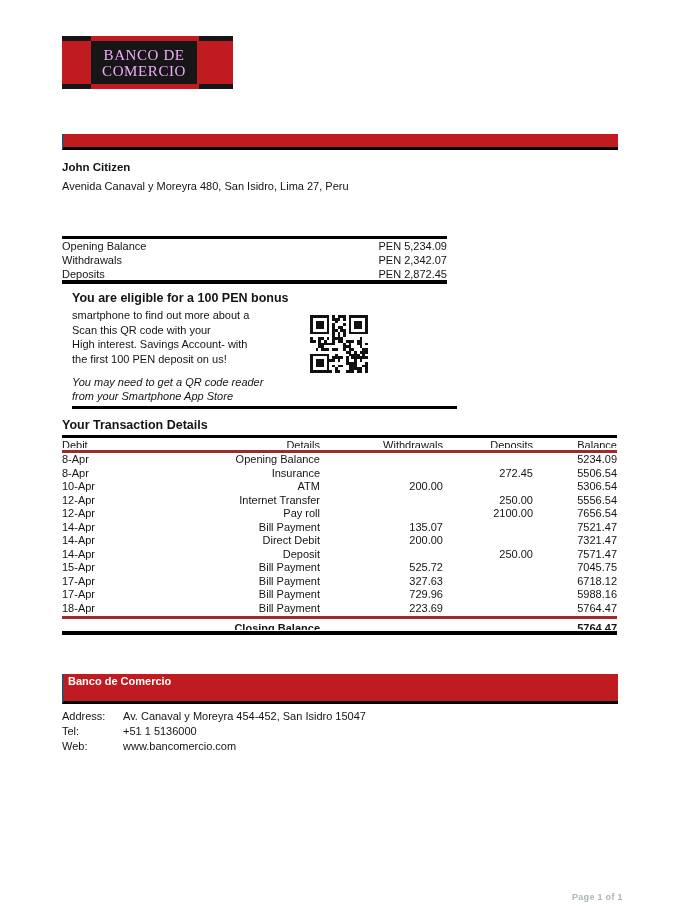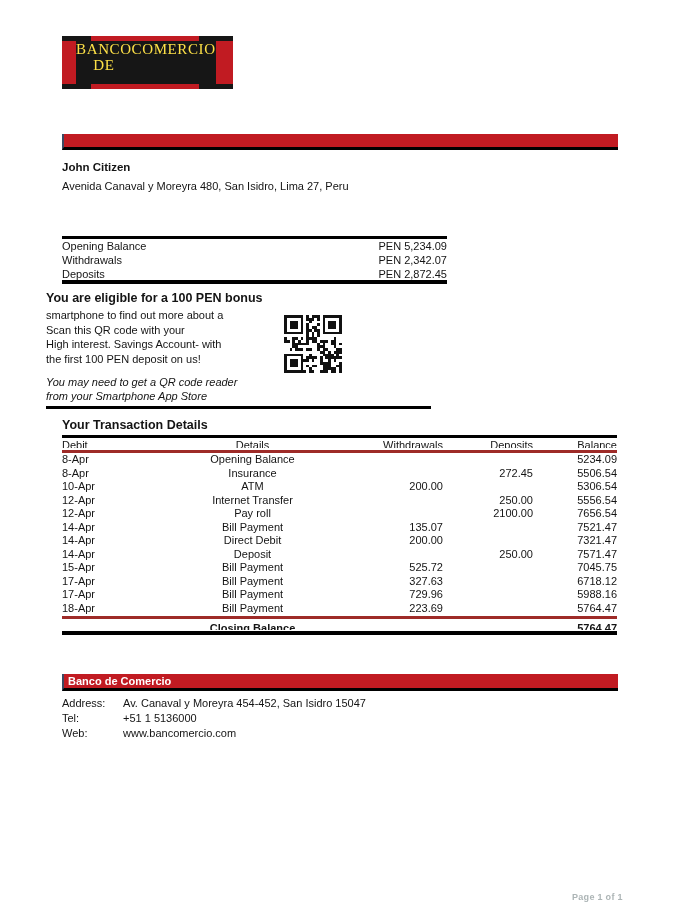--- a/index.html
+++ b/index.html
@@ -14,68 +14,68 @@
   .page{position:relative;width:687px;height:911px;background:#fff;overflow:hidden;
         font-family:"Liberation Sans",sans-serif;color:var(--ink);}
 
   
   .logo{position:absolute;left:62px;top:36px;width:171px;height:53px;}
   .logo .strip{position:relative;height:5px;background:#161616;}
   .logo .strip .strip-red{position:absolute;left:17%;right:20%;top:0;bottom:0;background:var(--red);}
   .logo .main{height:43px;display:flex;}
   .logo .side-l{width:17%;background:var(--red);}
   .logo .side-r{width:21%;background:var(--red);}
-  .logo .center{flex:1;background:#161616;color:#fde047;text-align:center;
+  .logo .center{flex:1;background:#161616;color:#f0abfc;text-align:center;
     font-family:"Liberation Serif",serif;font-size:15px;line-height:16px;
-    letter-spacing:.6px;display:flex;justify-content:center;}
+    letter-spacing:.6px;display:flex;flex-direction:column;justify-content:center;}
 
   
   .redbar{position:absolute;left:62px;top:134px;width:556px;height:16px;
     background:var(--red);border-bottom:3px solid #000;border-left:2px solid var(--navy);}
 
   
   .recipient{position:absolute;left:62px;top:161px;}
   .recipient .name{font-weight:bold;font-size:11.5px;}
   .recipient .addr{font-size:11px;margin-top:7px;}
 
   
   .summary{position:absolute;left:62px;top:236px;width:385px;
     border-top:3px solid #000;border-bottom:3px solid #000;font-size:11px;}
   .sum-row{display:flex;justify-content:space-between;height:14px;line-height:14px;}
   .sum-row.sep{border-bottom:1.5px solid #000;}
   .sum-row span{white-space:pre;}
 
   
-  .bonus{position:absolute;left:46px;top:291px;width:385px;
+  .bonus{position:absolute;left:72px;top:291px;width:385px;
     border-bottom:3px solid #000;padding-bottom:3px;}
   .bonus .title{font-size:12.5px;font-weight:bold;line-height:14px;}
   .bonus .body{margin-top:3px;font-size:11px;line-height:14.5px;}
   .bonus .qr-box{position:absolute;left:238px;top:24px;width:58px;height:58px;}
   .bonus .qr-box svg{width:58px;height:58px;shape-rendering:crispEdges;}
   .bonus .note{margin-top:9px;font-style:italic;font-size:11px;line-height:14px;}
 
   
   .tx{position:absolute;left:62px;top:418px;width:555px;font-size:11px;}
   .tx .title{font-size:12.5px;font-weight:bold;margin-bottom:3px;line-height:14px;}
   .tx .thead{display:flex;border-top:3px solid #000;height:13px;line-height:13px;padding-top:1px;}
   .tx .redline{height:3px;background:var(--tred);margin-top:2px;}
   .tx .redline2{height:3px;background:var(--tred);margin:1px 0 2px 0;}
   .tx-row{display:flex;height:13.5px;line-height:13.5px;}
   .cell{overflow:hidden;white-space:nowrap;}
   .c0{width:123px;text-align:left;}
-  .c1{width:135px;text-align:center;}
+  .c1{width:135px;text-align:right;}
   .c2{width:123px;text-align:right;}
   .c3{width:90px;text-align:right;}
   .c4{flex:1;text-align:right;}
   .closing-row{display:flex;height:14px;line-height:14px;font-weight:bold;
     border-bottom:4px solid #000;padding-bottom:1px;}
 
   
   .footer{position:absolute;left:62px;top:674px;width:556px;}
-  .fbar{height:17px;background:var(--red);border-bottom:3px solid #000;
+  .fbar{height:30px;background:var(--red);border-bottom:3px solid #000;
     border-left:2px solid var(--navy);color:#fff;font-weight:bold;font-size:11px;
     line-height:15px;padding-left:4px;}
   .frows{margin-top:5px;font-size:11px;}
   .frow{display:flex;line-height:15px;}
   .frow .flabel{width:61px;}
 
   
   .pagenum{position:absolute;left:572px;top:872px;font-size:9px;font-weight:bold;
     color:#ADB5B6;letter-spacing:.3px;margin-top:20px;}
   .watermark{position:absolute;right:14px;top:867px;font-size:25px;line-height:26px;

